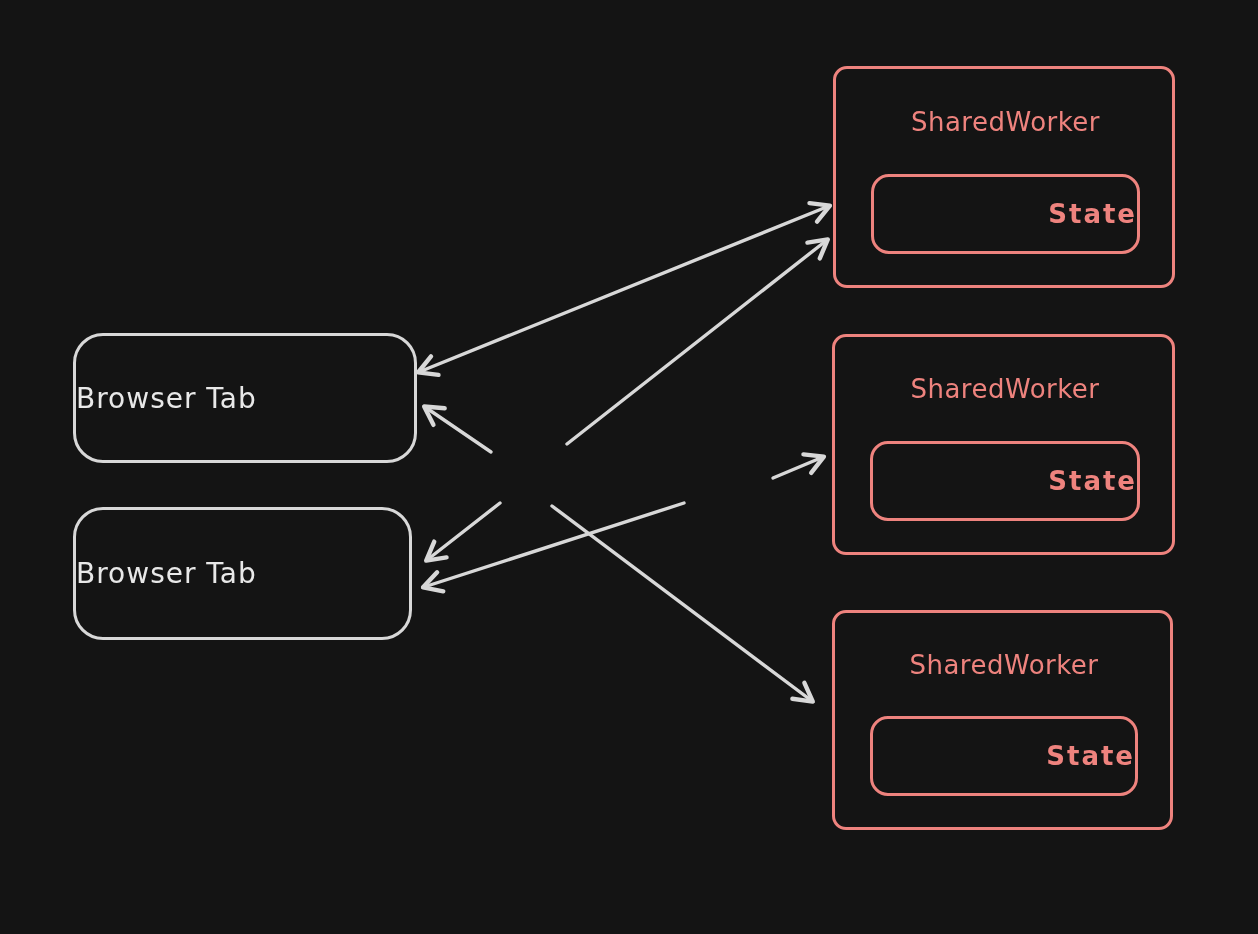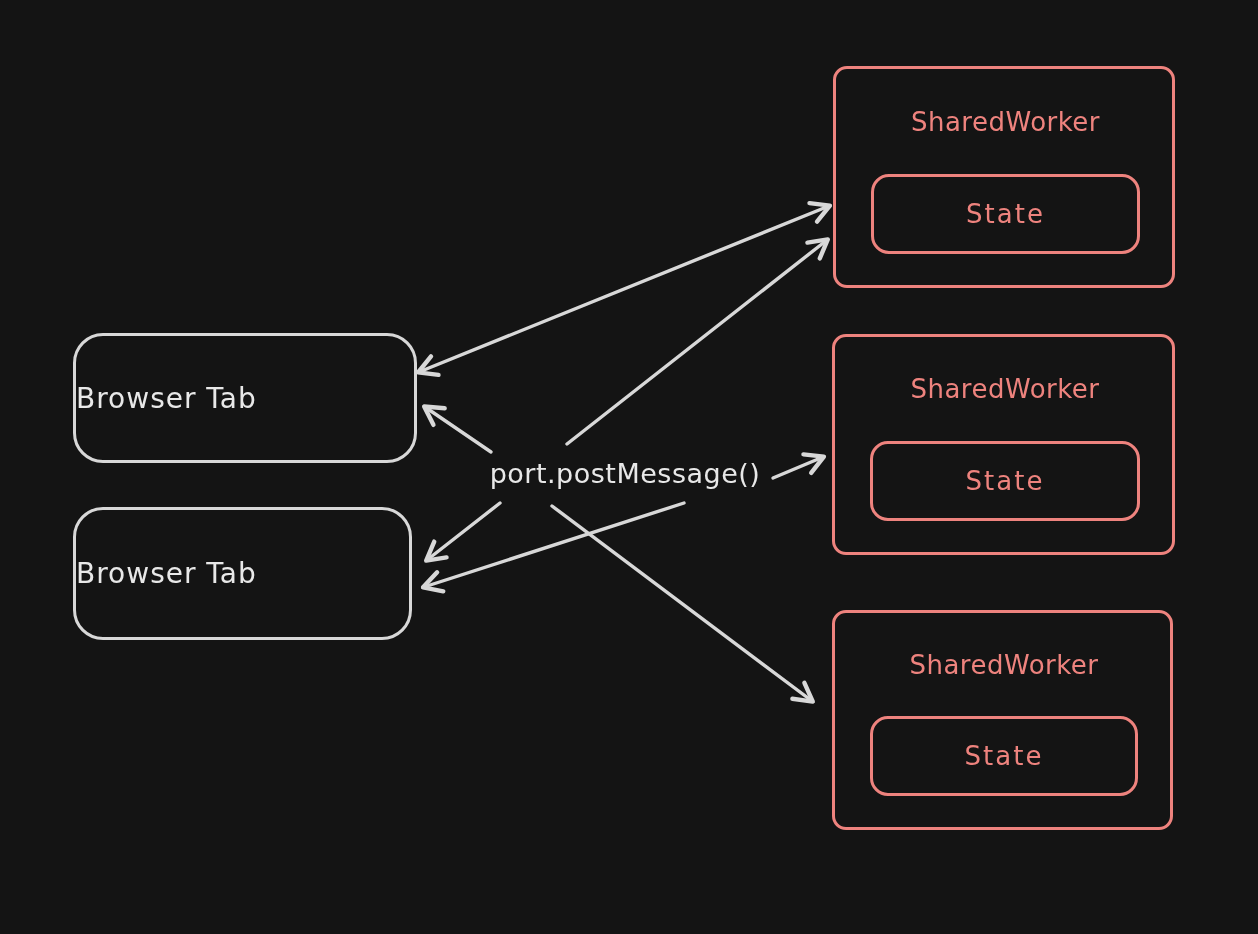--- a/index.html
+++ b/index.html
@@ -72,21 +72,22 @@
     font-size: 26px;
     letter-spacing: 0.5px;
     white-space: nowrap;
   }
   .state {
     height: 80px;
     border: 3px solid var(--accent);
     border-radius: 18px;
     display: flex;
     align-items: center;
-    justify-content: center;
+    justify-content: flex-end;
+    font-weight: bold;
   }
   .state-label {
     color: var(--accent);
     font-size: 26px;
     letter-spacing: 2px;
   }
   .center-label {
     position: absolute;
     left: 470px; top: 458px;
     width: 310px;
@@ -151,15 +152,14 @@
 
   <div class="worker" id="worker3">
     <div class="worker-label-wrap">
       <span class="worker-label">SharedWorker</span>
     </div>
     <div class="state">
       <span class="state-label">State</span>
     </div>
   </div>
 
-  <div class="center-label">port.postMessage()</div>
 
 </div>
 
 </body></html>

